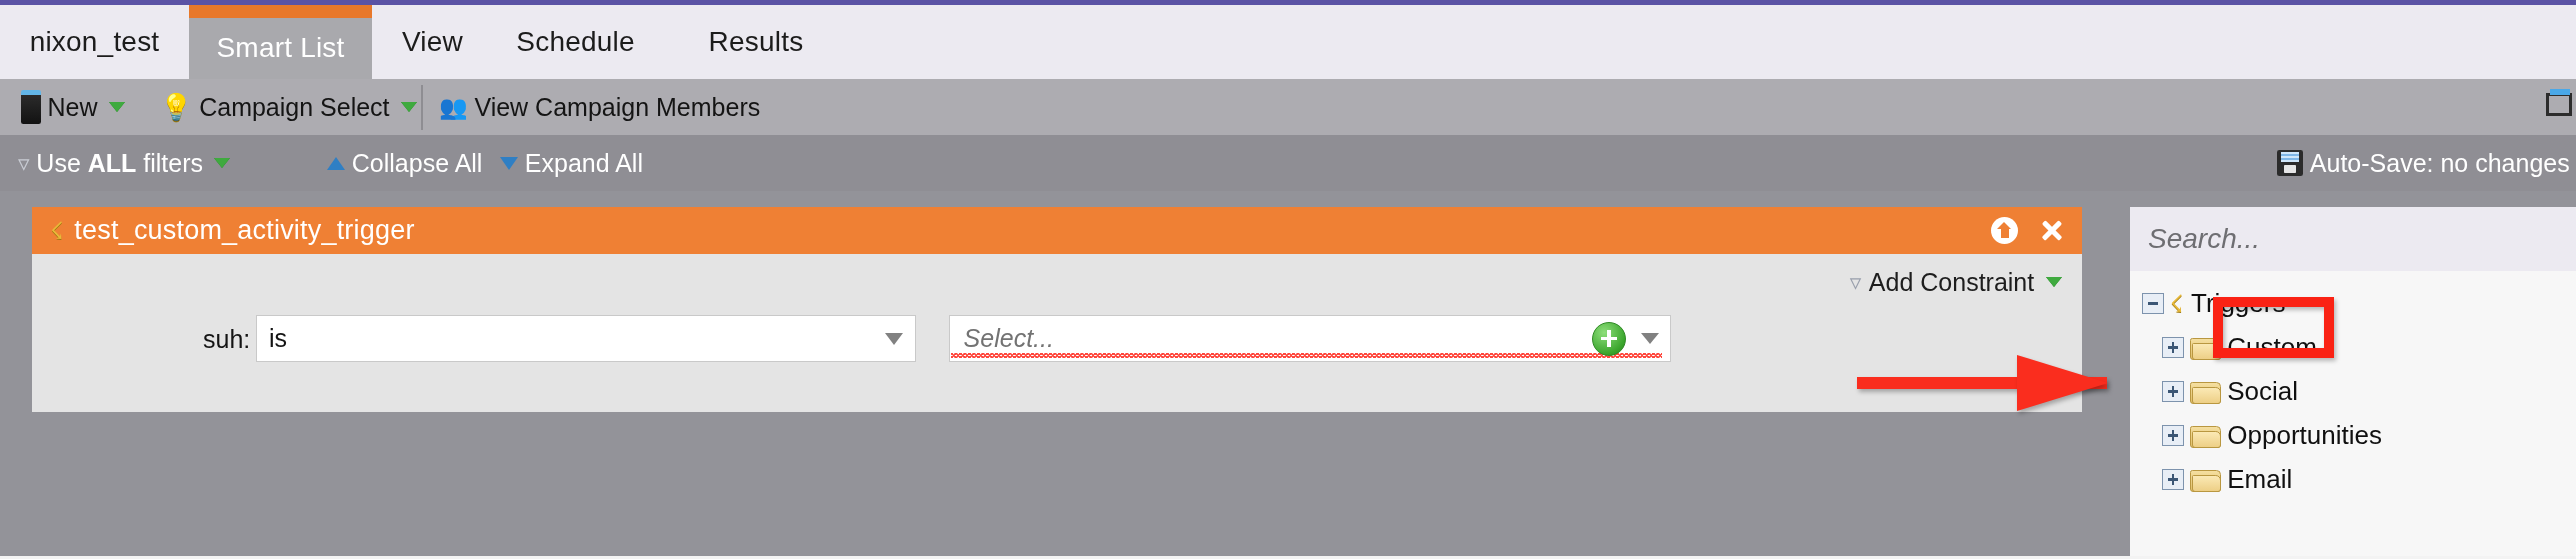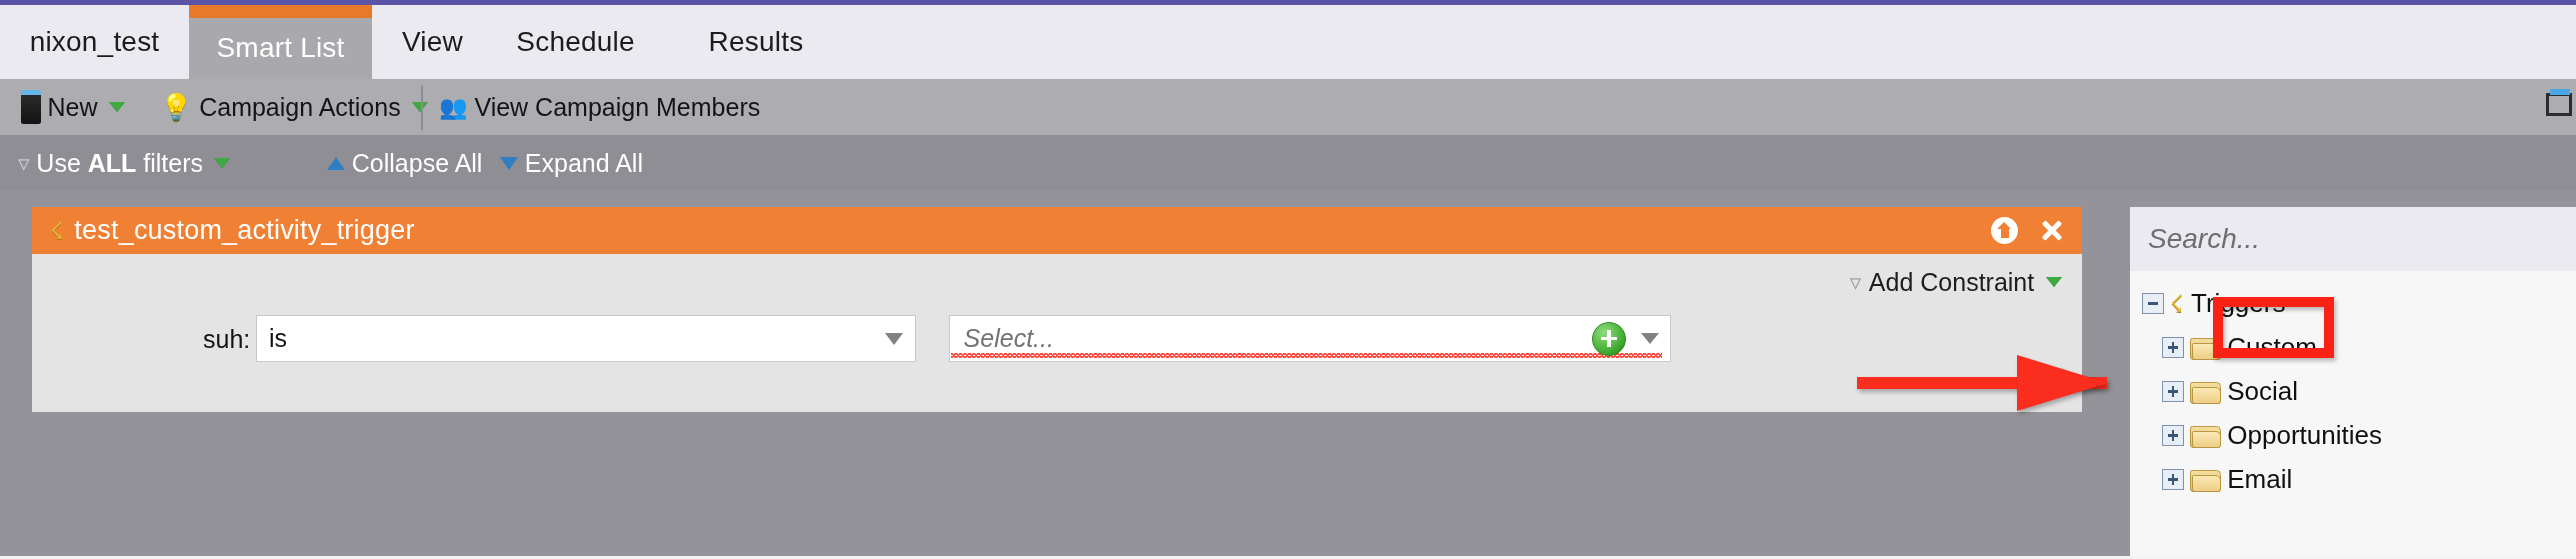--- a/index.html
+++ b/index.html
@@ -225,21 +225,21 @@
   </div>
 
   <div class="toolbar">
     <div class="tb-item" style="left:21px;">
       <span class="ico-new ic"></span>
       <span>New</span>
       <span class="caret-green"></span>
     </div>
     <div class="tb-item" style="left:160px;">
       <span class="ico-bulb ic">💡</span>
-      <span>Campaign Actions</span>
+      <span>Campaign Select</span>
       <span class="caret-green"></span>
     </div>
     <div class="tb-item" style="left:439px;">
       <span class="ico-people ic">👥</span>
       <span>View Campaign Members</span>
     </div>
     <div class="corner-ic"></div>
   </div>
   <div class="tb-divider" style="left:421px;"></div>
 
@@ -250,20 +250,24 @@
       <span class="caret-green"></span>
     </div>
     <div class="fb-pipe" style="left:266px;">|</div>
     <div class="fb-item" style="left:327px;">
       <span class="tri-up"></span>
       <span>Collapse All</span>
     </div>
     <div class="fb-item" style="left:500px;">
       <span class="tri-down"></span>
       <span>Expand All</span>
+    </div>
+    <div class="fb-item" style="left:2277px;">
+      <span class="ico-save ic"></span>
+      <span>Auto-Save: no changes</span>
     </div>
   </div>
 
   <div class="card">
     <div class="card-head">
       <span class="bolt ic">☇</span>
       <span class="card-title">test_custom_activity_trigger</span>
       <div class="card-head-btns">
         <span class="circ-up"></span>
         <span class="x-close"></span>

